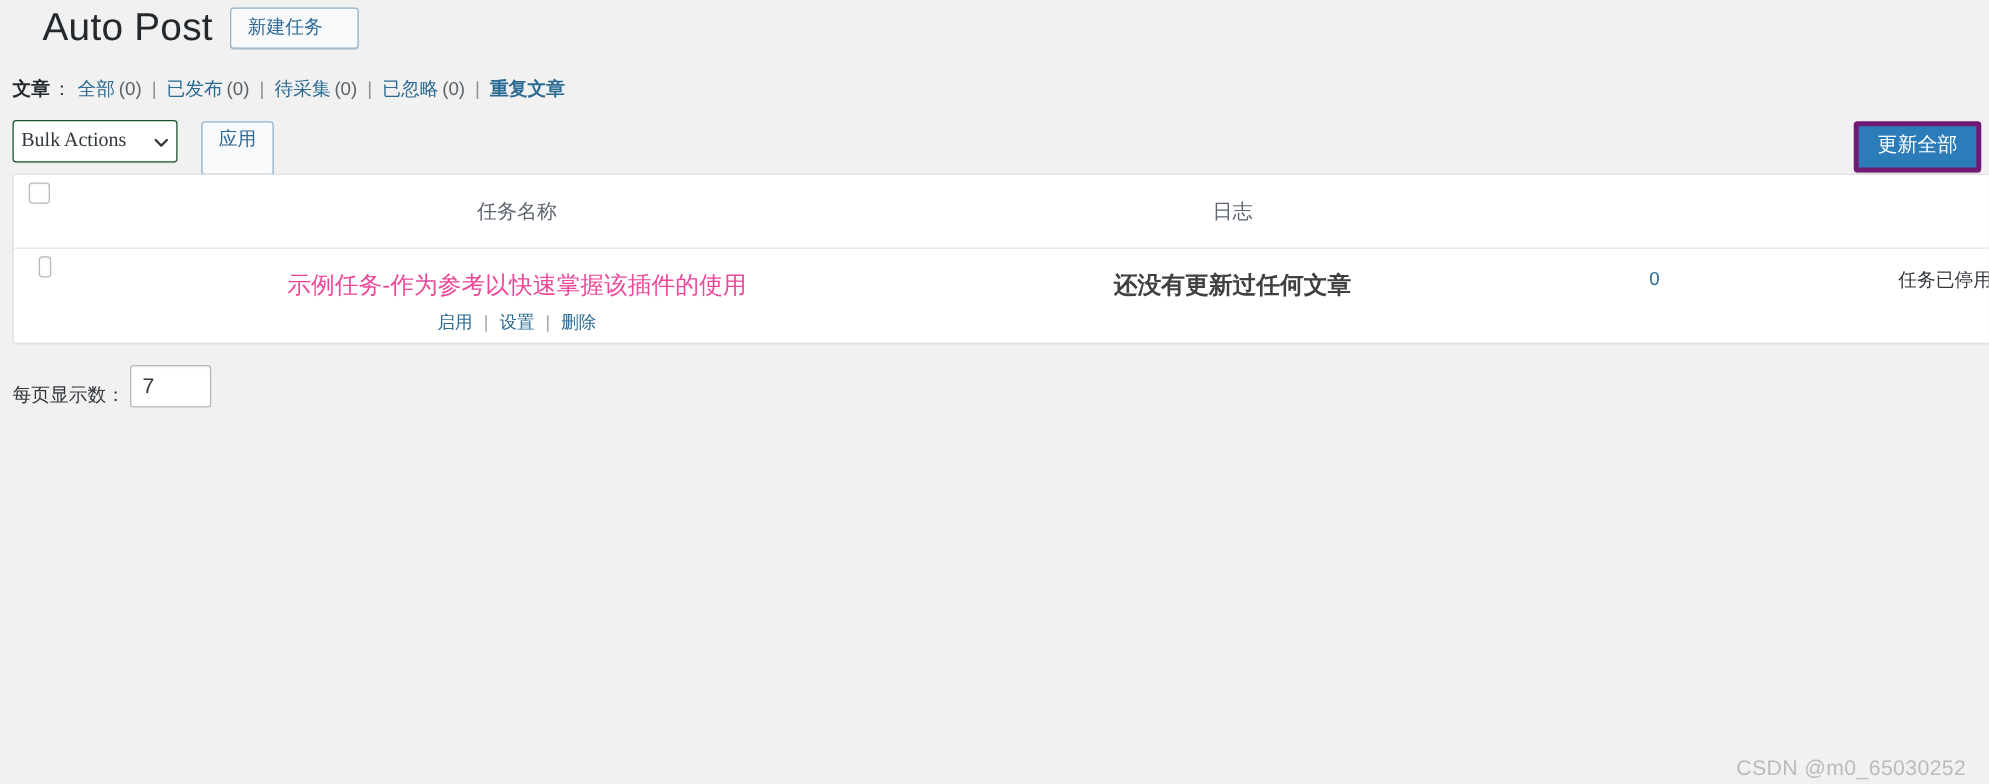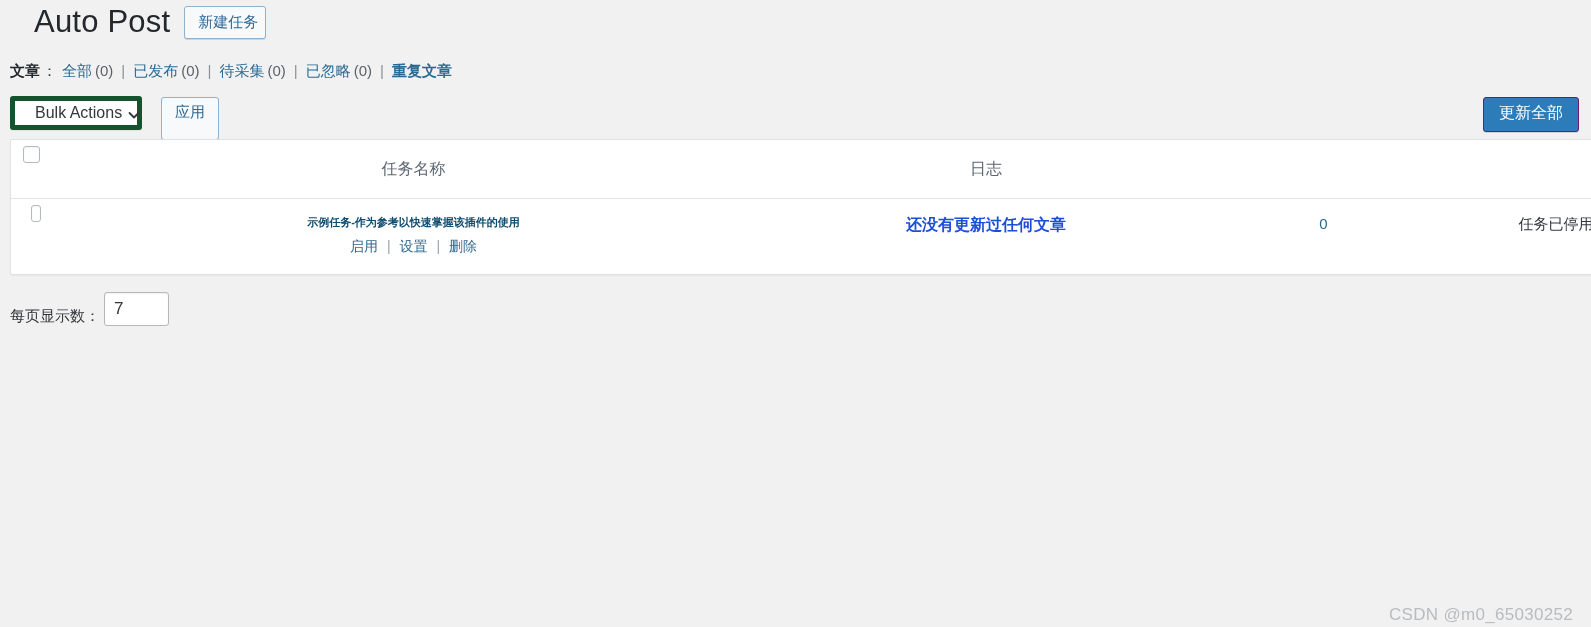--- a/index.html
+++ b/index.html
@@ -35,21 +35,21 @@
     letter-spacing: 0.2px;
     white-space: nowrap;
   }
   .btn-secondary {
     display: inline-block;
     background: #f7f9fa;
     border: 1px solid #8fb2cc;
     border-radius: 3px;
     color: #2f6a96;
     font-size: 15px;
-    padding: 6px 7px 7px 13px;
+    padding: 6px 28px 7px 13px;
     line-height: 1.2;
     cursor: pointer;
     box-shadow: 0 1px 0 rgba(120,150,180,.30);
     white-space: nowrap;
   }
 
   
   #filter-links {
     position: absolute;
     left: 10px;
@@ -89,51 +89,52 @@
     right: 0px;
     height: 36px;
   }
   .bulk-select {
     position: absolute;
     left: 0px;
     top: 0px;
     width: 132px;
     height: 34px;
     background: #fff;
-    border: 5px solid #14532d;
+    border: 1px solid #14532d;
     border-radius: 3px;
     box-sizing: border-box;
     font-size: 16px;
     color: #32373c;
     display: flex;
     align-items: center;
-    padding: 0 20px;
+    padding: 0 6px;
     cursor: pointer;
     box-shadow: 0 1px 0 rgba(0,0,0,.06);
+    font-family: Liberation Serif, serif;
   }
   .bulk-select .bulk-label { flex: 1; white-space: nowrap; }
   .bulk-select .chev {
     width: 12px;
     height: 12px;
     display: inline-block;
     margin-left: 6px;
   }
   #apply-button {
     position: absolute;
     left: 151px;
     top: 1px;
     font-size: 15px;
     padding: 5px 13px 18px 13px;
   }
   #update-all-button {
     position: absolute;
     left: 1473px;
     top: 1px;
     background: #2b7cb8;
-    border: 1px solid #701a75;
+    border: 4px solid #701a75;
     border-radius: 3px;
     color: #fff;
     font-size: 16px;
     padding: 5px 15px 7px 15px;
     cursor: pointer;
     white-space: nowrap;
     box-shadow: 0 1px 0 rgba(0,0,0,.12);
   }
 
   
@@ -193,43 +194,43 @@
     padding-top: 19px;
     white-space: nowrap;
   }
   .t-body .bcell {
     font-size: 15px;
     color: #32373c;
     padding-top: 16px;
     white-space: nowrap;
   }
   .task-title {
-    font-weight: bold;
-    color: #0c4a6e;
-    font-size: 11px;
+    font-weight: normal;
+    color: #ec4899;
+    font-size: 19px;
   }
   .row-actions {
     margin-top: 8px;
     font-size: 14px;
     color: #8a9197;
   }
   .row-actions a {
     color: #2b6b93;
     text-decoration: none;
     cursor: pointer;
   }
   .row-actions .sep { margin: 0 5px; color: #9aa2a8; }
   .count-link {
     color: #2b6b93;
     text-decoration: none;
     font-size: 15px;
     cursor: pointer;
   }
   .status-text { font-size: 15px; color: #32373c; }
-  .log-text { font-weight: bold; font-size: 16px; color: #1d4ed8; }
+  .log-text { font-weight: bold; font-size: 19px; color: #404040; }
 
   
   #per-page-wrap {
     position: absolute;
     left: 10px;
     top: 292px;
     display: flex;
     align-items: flex-end;
     font-size: 15px;
     color: #32373c;

